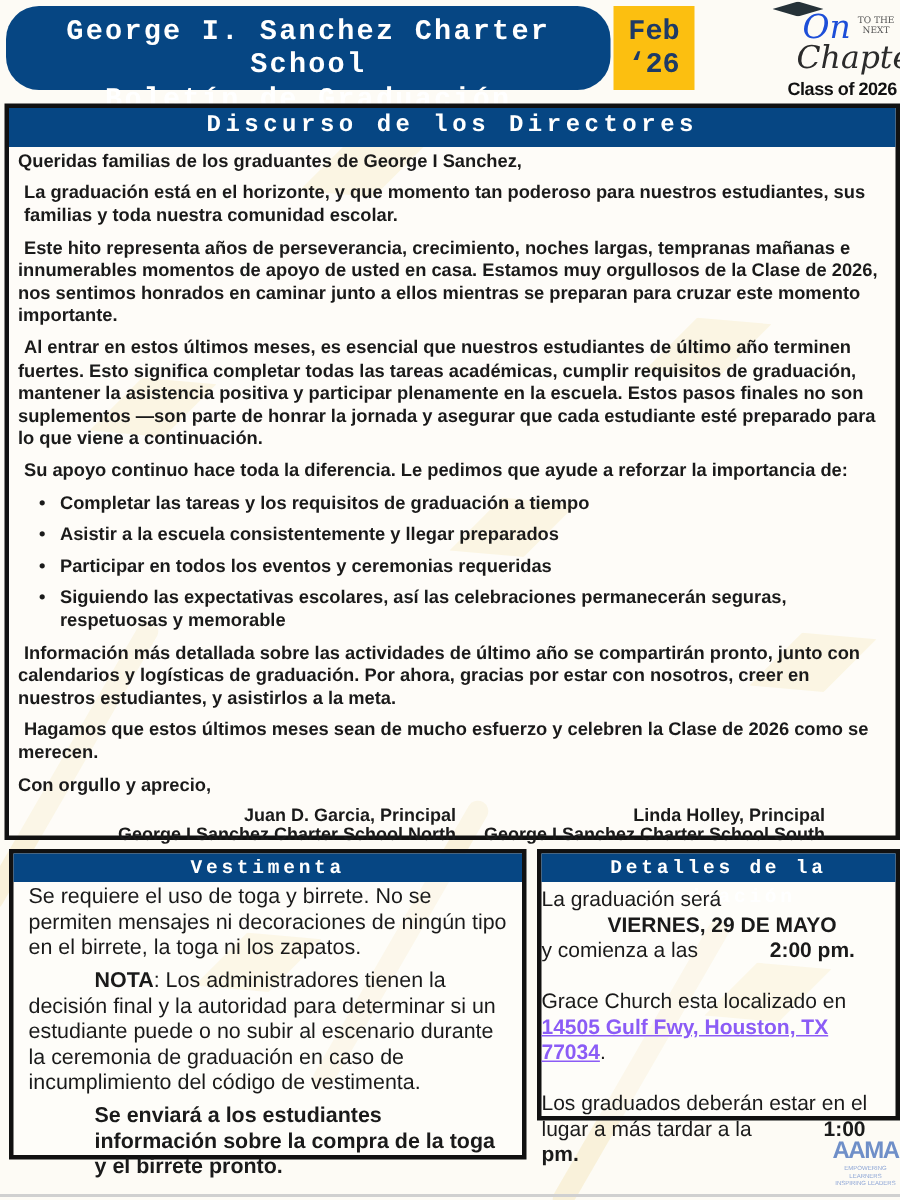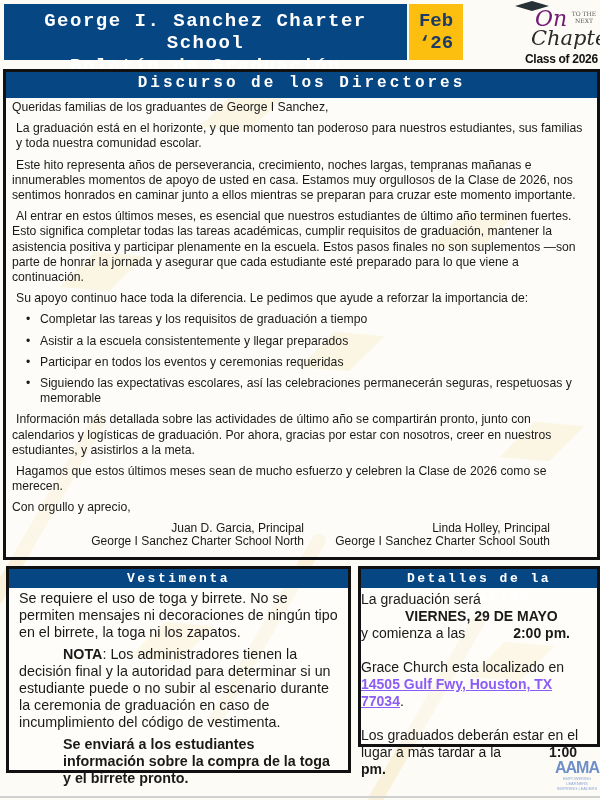--- a/index.html
+++ b/index.html
@@ -23,52 +23,52 @@
     border-radius: 7px; transform: rotate(30deg);
   }
 
   .page { position: relative; z-index: 1; width: 600px; height: 800px; }
 
   
   .header {
     position: absolute; left: 4px; top: 4px; width: 403px; height: 56px;
     background: #064683; color: #fff;
     font-family: "DejaVu Serif", serif;
-    text-align: center; padding-top: 6px;
+    text-align: center; padding-top: 6px; border-radius: 22px;
   }
   .header .l1 { font-size: 19px; letter-spacing: 1.5px; line-height: 22px; font-family: "Liberation Mono", monospace; font-weight: bold; }
   .header .l2 { font-size: 19px; letter-spacing: 1.5px; line-height: 24px; font-family: "Liberation Mono", monospace; font-weight: bold; }
   .dateblock {
     position: absolute; left: 409px; top: 4px; width: 54px; height: 56px;
     background: #fcbf10; color: #1e3a66;
     font-family: "Liberation Mono", monospace; font-weight: bold;
     font-size: 19px; text-align: center; padding-top: 6px; line-height: 22px;
   }
   .badge {
     position: absolute; left: 465px; top: 0; width: 135px; height: 68px;
     text-align: center; font-family: "DejaVu Serif", serif;
   }
   .badge .cap-icon { position:absolute; left: 50px; top: 1px; width: 34px; height: 10px; background:#263238; clip-path: polygon(50% 0, 100% 50%, 50% 100%, 0 50%); }
-  .badge .on { position:absolute; left: 70px; top: 6px; font-size: 22px; font-style: italic; color:#701a75; }
+  .badge .on { position:absolute; left: 70px; top: 6px; font-size: 22px; font-style: italic; color:#1d4ed8; }
   .badge .tothe { position:absolute; left: 103px; top: 10px; font-size: 6px; color:#555; }
   .badge .chapter { position:absolute; left: 66px; top: 26px; font-size: 21px; font-style: italic; color:#2b2b2b; }
   .badge .class { position:absolute; left: 60px; top: 52px; font-size: 12px; font-weight: bold; font-family: "Liberation Sans", sans-serif; color:#111; letter-spacing: -0.3px; }
 
   
   .directors {
     position: absolute; left: 3px; top: 69px; width: 597px; height: 491px;
     border: 3px solid #111; background: rgba(255,255,255,.35);
   }
   .section-title {
     background: #064683; color: #fff; text-align: center;
     font-family: "Liberation Mono", monospace; font-weight: bold;
     letter-spacing: 2px;
   }
   .directors .section-title { height: 26px; font-size: 16px; line-height: 22px; letter-spacing: 3px; }
-  .directors .body { padding: 2px 8px 0 6px; font-size: 12.2px; line-height: 15.2px; }
+  .directors .body { padding: 2px 8px 0 6px; font-size: 12.2px; line-height: 15.2px; font-weight: bold; }
   .directors p { margin-bottom: 6px; }
   .directors ul { list-style: none; margin: 0 0 4px 14px; }
   .directors li { position: relative; padding-left: 14px; margin-bottom: 6px; }
   .directors li::before { content: "•"; position: absolute; left: 0; top: 0; }
   .signs { display: flex; padding-left: 46px; font-size: 12px; line-height: 13px; margin-top: 4px; text-align: right; }
   .signs .col { width: 246px; }
 
   
   .vest {
     position: absolute; left: 6px; top: 566px; width: 345px; height: 207px;

